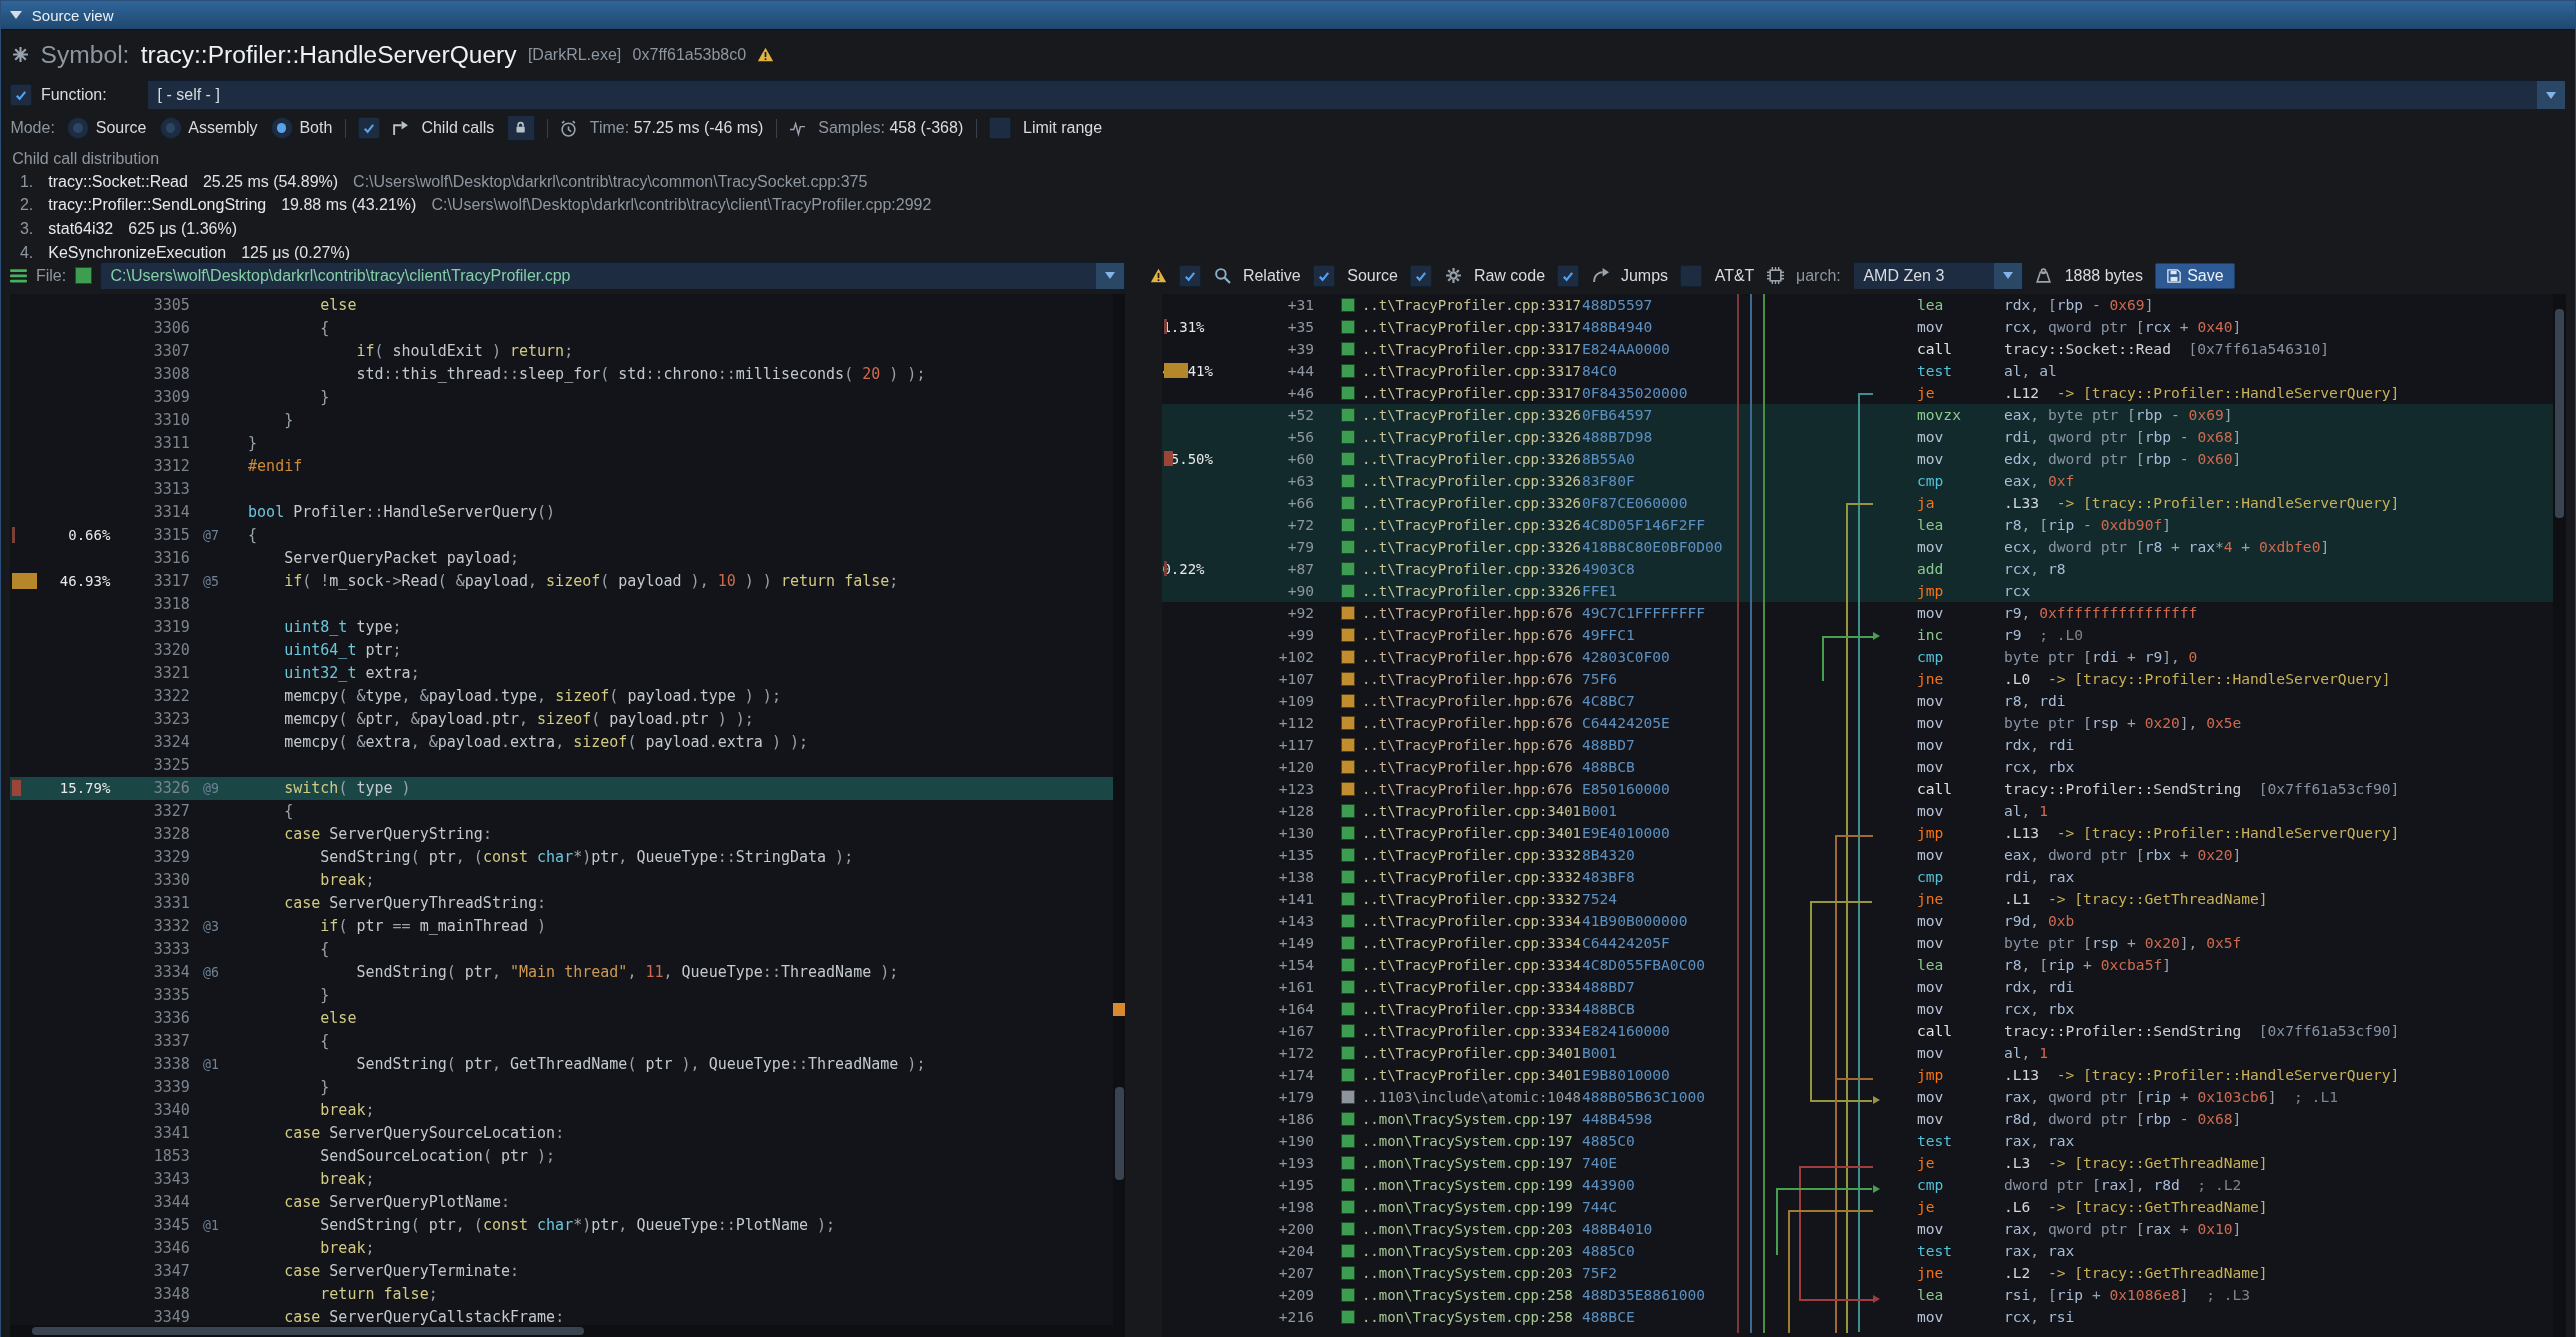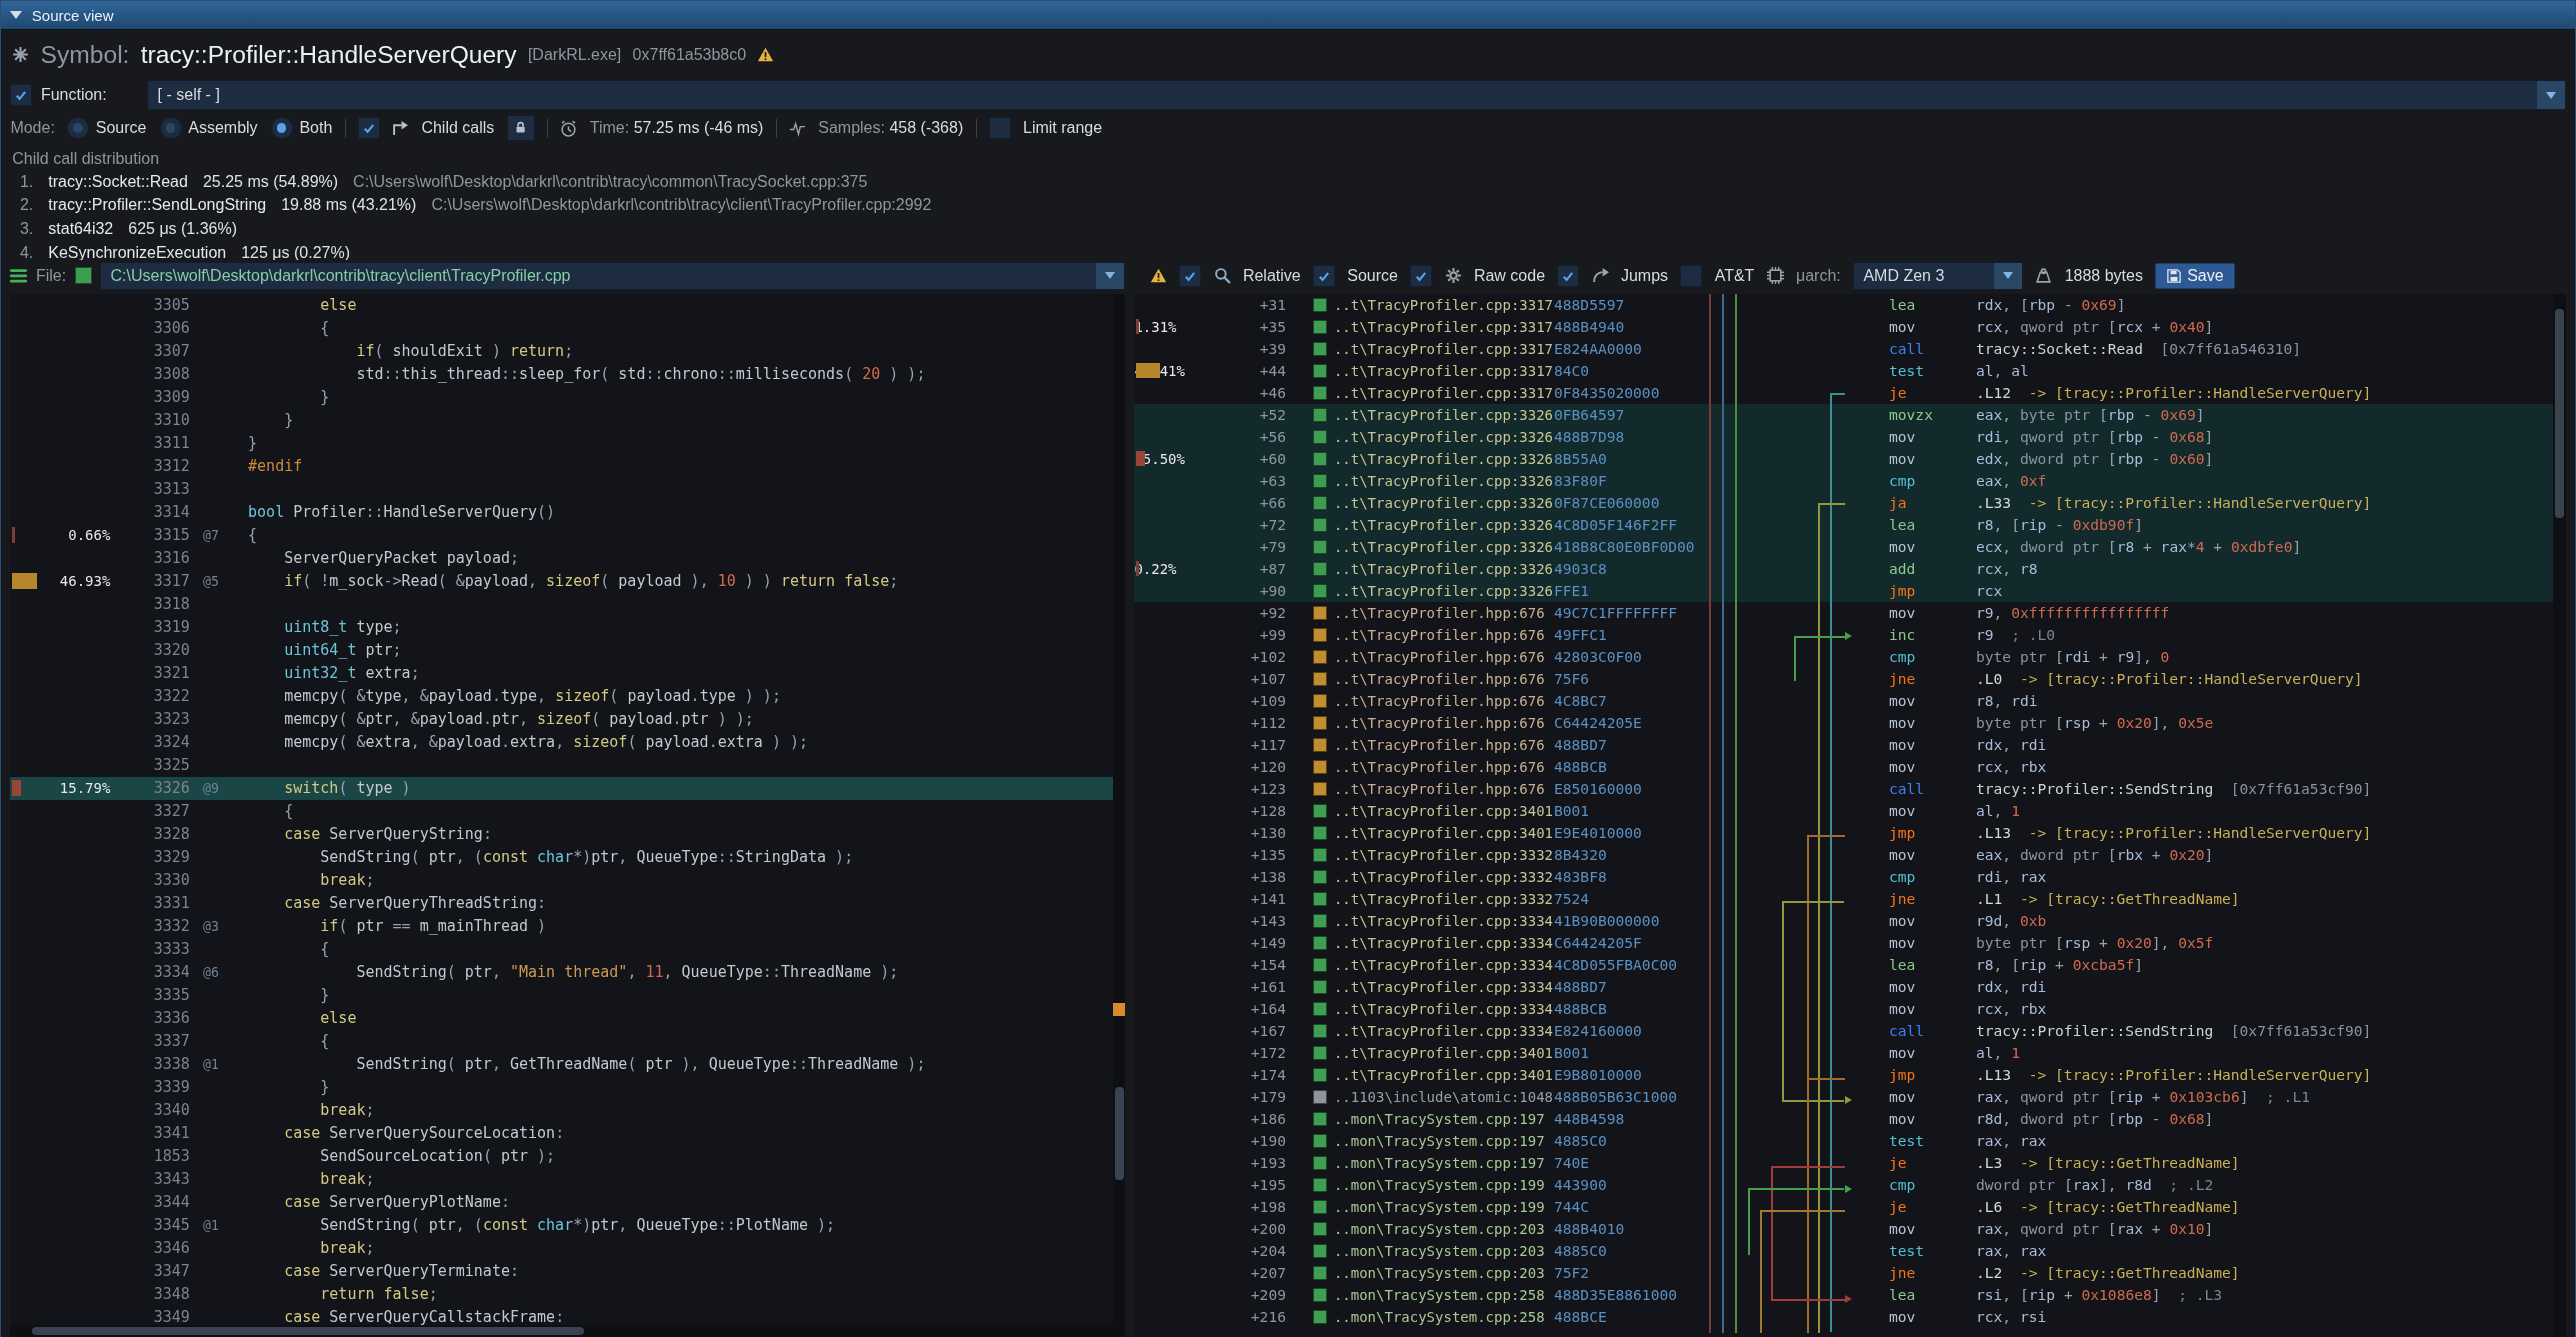--- a/index.html
+++ b/index.html
@@ -45,21 +45,21 @@
   .cc-time{color:#dfe2e5;}
   .cc-loc{color:#8e96a0;}
   .selector-row{height:32px;flex:none;display:flex;align-items:center;gap:24.6px;padding:0 9.4px;margin-bottom:1.9px;}
   .file-bar{width:1115px;flex:none;display:flex;align-items:center;gap:8.5px;font-size:16px;}
   .file-bar .combo{flex:1;height:26.4px;}
   .file-path{color:#86cfa6;font-size:15px;}
   .swatch{width:15px;height:15px;flex:none;background:#3d9e52;border:0.9px solid #1c4f28;}
   .asm-options{flex:1;display:flex;align-items:center;gap:12.3px;font-size:16px;white-space:nowrap;}
   .uarch-combo{width:168px;height:26.4px;}
   
-  .panes{flex:1;display:flex;gap:9px;padding:0 9.4px;overflow:hidden;}
+  .panes{flex:1;display:flex;gap:37px;padding:0 9.4px;overflow:hidden;}
   .pane{position:relative;background:#121419;overflow:hidden;}
   .source-pane{width:1115px;flex:none;}
   .asm-pane{flex:1;}
   
   .src-row{display:flex;height:23px;line-height:23px;font-family:"DejaVu Sans Mono",monospace;font-size:15px;white-space:pre;}
   .src-hl{background:#1a4746;}
   .sl-pct{width:100px;flex:none;position:relative;text-align:right;padding-right:9.4px;color:#e9e9e9;font-size:14px;}
   .sl-num{width:70px;flex:none;text-align:right;color:#7d848d;padding-right:5.7px;}
   .sl-mark{width:45px;flex:none;color:#6f8296;font-size:13.2px;padding-left:7.6px;}
   .sl-code{flex:1;overflow:hidden;}
@@ -72,21 +72,21 @@
   .ar-src{width:241px;flex:none;display:flex;align-items:center;gap:6.6px;overflow:hidden;font-size:14px;text-align:center;}
   .file-icon{width:12.3px;height:12.3px;flex:none;border:0.9px solid rgba(0,0,0,0.55);}
   .ar-bytes{width:170px;flex:none;color:#5b8fc0;overflow:hidden;}
   .ar-jump{width:165px;flex:none;}
   .ar-mn{width:87px;flex:none;}
   .ar-ops{flex:1;overflow:hidden;}
   
   .tk-kw{color:#d3cb84}.tk-ty{color:#6cc5da}.tk-num{color:#cf6a4f}.tk-str{color:#cf9a4f}
   .tk-pre{color:#cf8a3a}.tk-id{color:#c3c9cf}.tk-p{color:#9aa2ab}
   .tk-reg{color:#a9bdd9}.tk-ptr{color:#8893a3}.tk-lbl{color:#d4d8dc}.tk-fn{color:#d0d4d8}
-  .mn-mov{color:#b7c2d4}.mn-cmp{color:#53c2d8}.mn-call{color:#3b82f6}.mn-jmp{color:#f97316}.mn-alu{color:#8cc98c}
+  .mn-mov{color:#b7c2d4}.mn-cmp{color:#53c2d8}.mn-call{color:#e5e5e5}.mn-jmp{color:#f97316}.mn-alu{color:#8cc98c}
   .cm-target{color:#c9b158}.cm-dim{color:#7d848d}.cm-addr{color:#8893a3}
   
   #jump-overlay{position:absolute;left:554px;top:0;width:165px;pointer-events:none;}
   .jline{position:absolute;width:1.9px;}
   .jline-h{position:absolute;height:1.9px;}
   .jarrow{position:absolute;width:0;height:0;border:4.7px solid transparent;border-left-width:7.6px;}
   
   .vscroll{position:absolute;top:0;bottom:0;right:0;width:12.3px;background:#0d0f12;}
   .vscroll .handle{position:absolute;left:1.9px;right:1.9px;border-radius:3.8px;background:#3a4450;}
   .vscroll .marker{position:absolute;left:0;right:0;height:13.2px;background:#d98a2e;}

